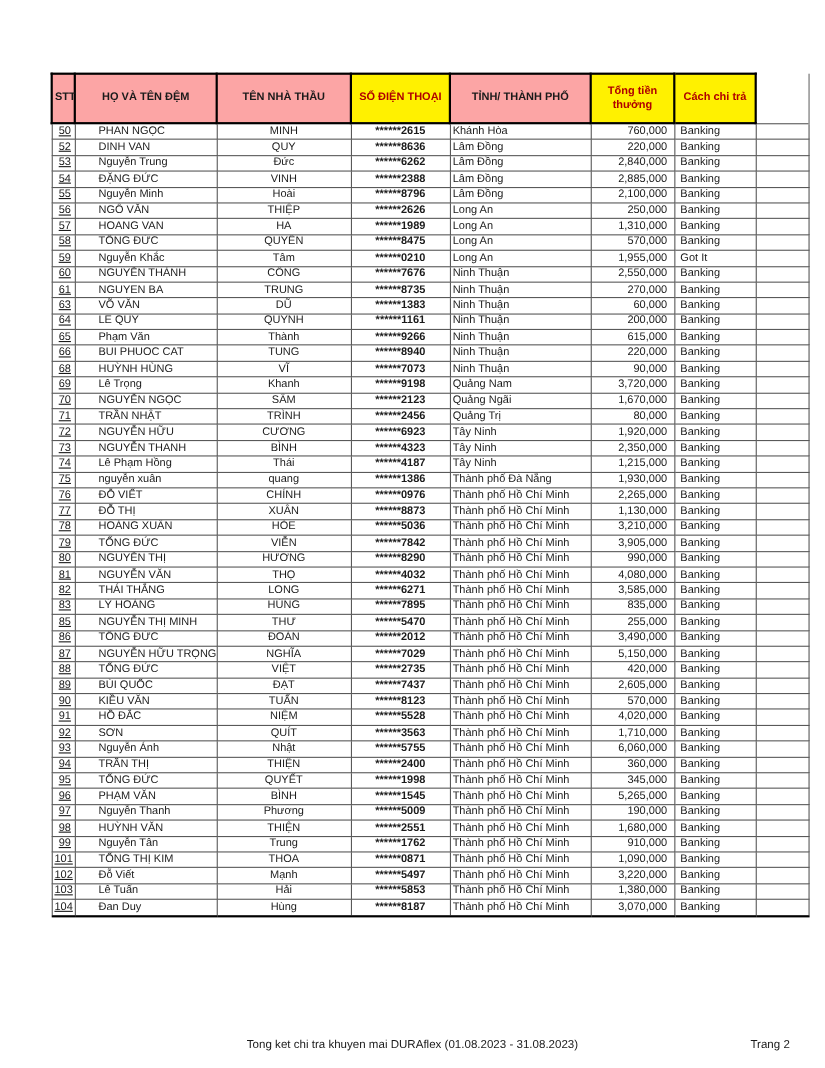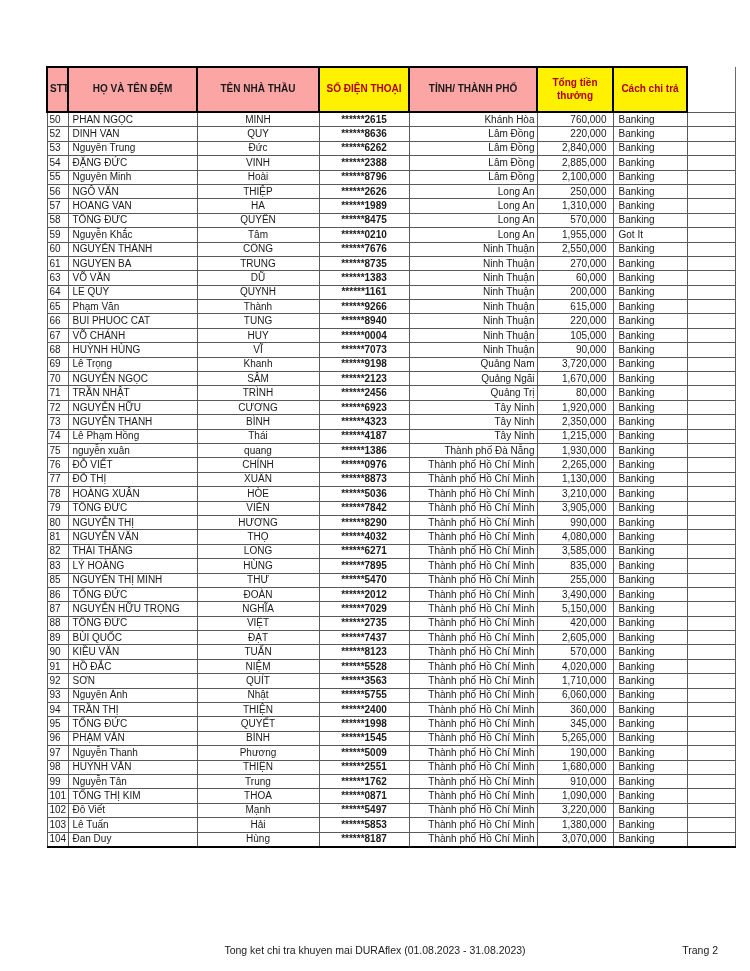--- a/index.html
+++ b/index.html
@@ -43,25 +43,25 @@
     height: 13.4px;
     font-size: 10px;
     line-height: 1;
     padding: 0 2px;
     white-space: nowrap;
     overflow: hidden;
     background: #ffffff;
     vertical-align: middle;
   }
   .tbl tbody tr:last-child td { border-bottom: 2px solid #000; }
-  .tbl td.c0 {  padding-right: 3px; }
-  .tbl td.c1 { text-align: left;   padding-left: 4px; }
+  .tbl td.c0 { text-align: right;  padding-right: 3px; text-decoration: underline; }
+  .tbl td.c1 { text-align: left;   padding-left: 21px; }
   .tbl td.c2 { text-align: center; }
   .tbl td.c3 { text-align: center; font-weight: bold; }
-  .tbl td.c4 { text-align: right; }
+  .tbl td.c4 { text-align: left; }
   .tbl td.c5 { text-align: right;  padding-right: 6px; }
   .tbl td.c6 { text-align: left;   padding-left: 5px; }
   .tbl td.c7 { }
   .footer {
     position: absolute;
     left: 0;
     top: 924px;
     width: 750px;
     height: 20px;
     font-size: 10.5px;
@@ -252,30 +252,20 @@
           <td class="c0">66</td>
           <td class="c1">BUI PHUOC CAT</td>
           <td class="c2">TUNG</td>
           <td class="c3">******8940</td>
           <td class="c4">Ninh Thuận</td>
           <td class="c5">220,000</td>
           <td class="c6">Banking</td>
           <td class="c7"></td>
         </tr>
         <tr>
-          <td class="c0">67</td>
-          <td class="c1">VÕ CHÁNH</td>
-          <td class="c2">HUY</td>
-          <td class="c3">******0004</td>
-          <td class="c4">Ninh Thuận</td>
-          <td class="c5">105,000</td>
-          <td class="c6">Banking</td>
-          <td class="c7"></td>
-        </tr>
-        <tr>
           <td class="c0">68</td>
           <td class="c1">HUỲNH HÙNG</td>
           <td class="c2">VĨ</td>
           <td class="c3">******7073</td>
           <td class="c4">Ninh Thuận</td>
           <td class="c5">90,000</td>
           <td class="c6">Banking</td>
           <td class="c7"></td>
         </tr>
         <tr>

